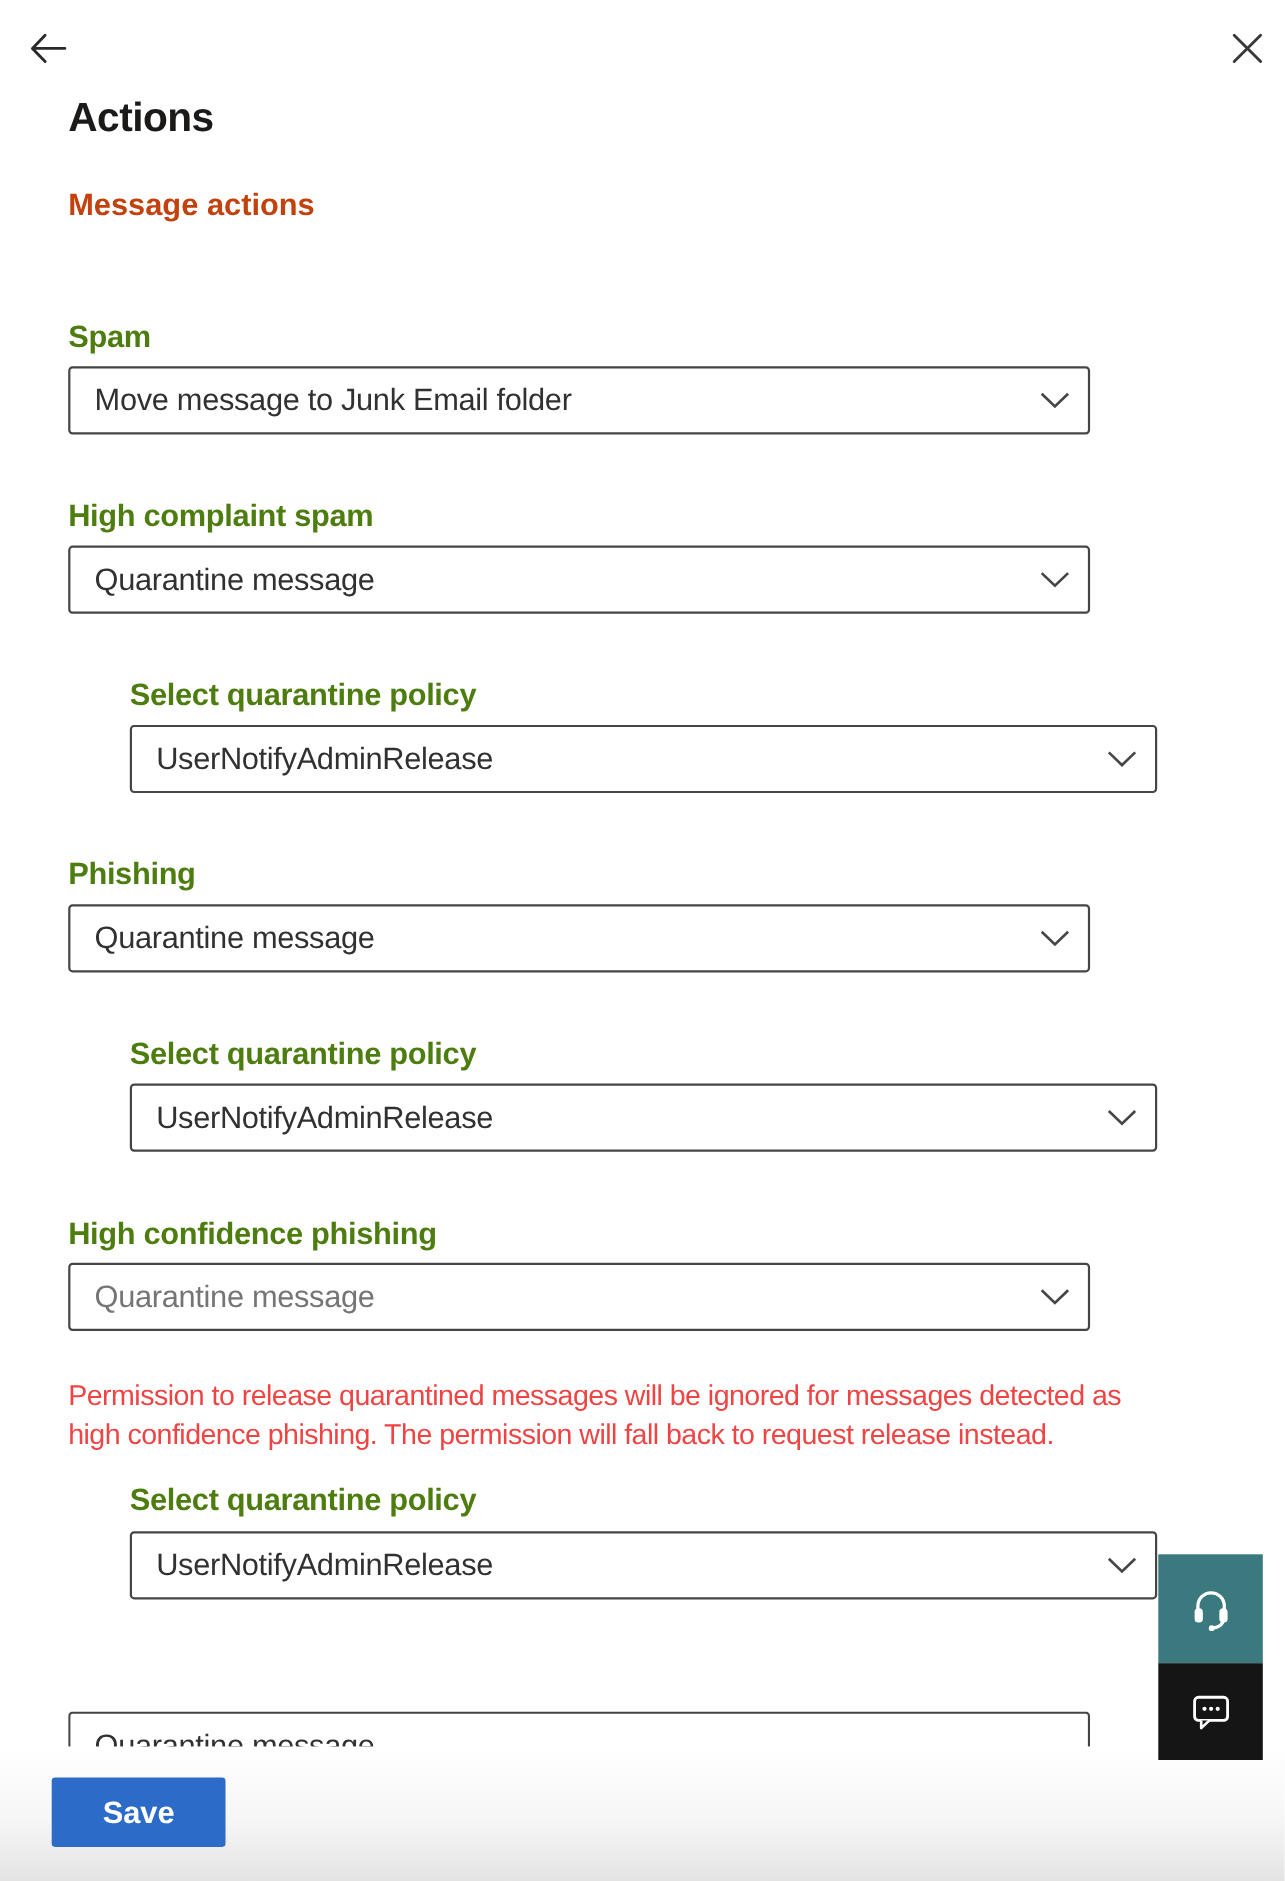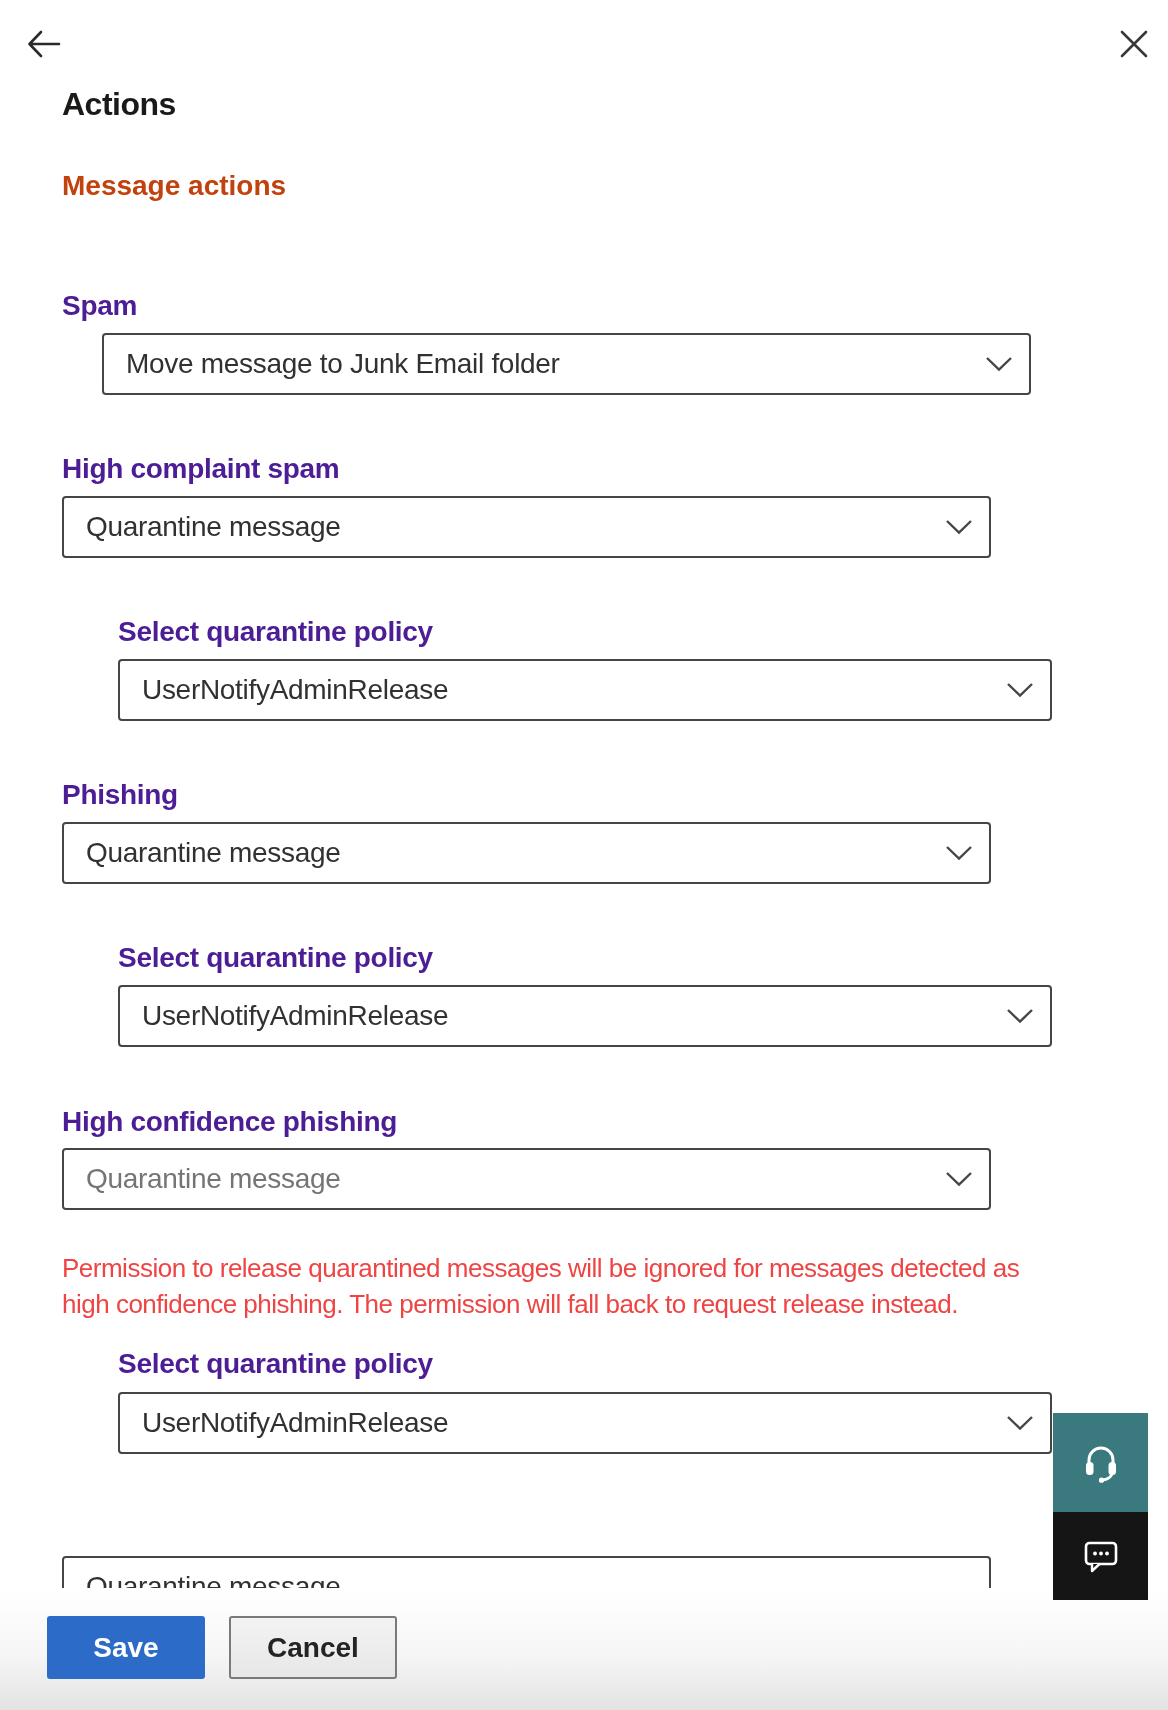--- a/index.html
+++ b/index.html
@@ -7,24 +7,24 @@
   body { font-family: "Liberation Sans", sans-serif; color: #252423; }
   #screen {
     position: relative; width: 1168px; height: 1710px;
     background: #ffffff; overflow: hidden; margin: 0 auto;
   }
   #content { position: absolute; left: 0; top: 0; width: 1168px; height: 1588px; overflow: hidden; background: #fff; }
 
   .icon-btn { position: absolute; width: 44px; height: 44px; background: transparent; border: none; cursor: pointer; padding: 0; }
   .icon-btn svg { display: block; }
 
-  .page-title { position: absolute; left: 62px; top: 86px; font-size: 32px; font-weight: 700; color: #1b1a19; letter-spacing: -0.5px; }
+  .page-title { position: absolute; left: 62px; top: 86px; font-size: 37px; font-weight: 700; color: #1b1a19; letter-spacing: -0.5px; }
   .section-heading { position: absolute; left: 62px; top: 170px; font-size: 28px; font-weight: 600; color: #c2410c; }
 
-  .field-label { position: absolute; font-size: 28px; font-weight: 600; color: #4c1d95; letter-spacing: -0.3px; white-space: nowrap; }
+  .field-label { position: absolute; font-size: 28px; font-weight: 600; color: #4d7c0f; letter-spacing: -0.3px; white-space: nowrap; }
 
   .dropdown {
     position: absolute; height: 62px;
     border: 2px solid #474543; border-radius: 4px;
     background: #ffffff; cursor: pointer;
   }
   .dropdown .dd-value {
     position: absolute; left: 22px; top: 50%; transform: translateY(-50%);
     font-size: 28px; font-weight: 400; color: #323130; letter-spacing: -0.3px; white-space: nowrap;
   }
@@ -79,21 +79,21 @@
         <svg width="40" height="40" viewBox="0 0 40 40">
           <path d="M8 8 L32 32 M32 8 L8 32" fill="none" stroke="#3a3938" stroke-width="2.6" stroke-linecap="round"></path>
         </svg>
       </span>
     </button>
 
     <div class="page-title">Actions</div>
     <div class="section-heading">Message actions</div>
 
     <div class="field-label" style="left:62px; top:290px;">Spam</div>
-    <div class="dropdown main-field" style="top:333px;margin-left:40px;">
+    <div class="dropdown main-field" style="top:333px;">
       <span class="dd-value">Move message to Junk Email folder</span>
       <span class="chevron">
         <svg width="28" height="16" viewBox="0 0 28 16">
             <path d="M2 2 L14 13.5 L26 2" fill="none" stroke="#484644" stroke-width="2.4"></path>
           </svg>
       </span>
     </div>
 
     <div class="field-label" style="left:62px; top:453px;">High complaint spam</div>
     <div class="dropdown main-field" style="top:496px;">
@@ -161,21 +161,20 @@
     <div class="clip-box">
       <div class="dropdown">
         <span class="dd-value">Quarantine message</span>
       </div>
     </div>
 
   </div>
 
   <div id="footer">
     <button class="btn" id="save-btn">Save</button>
-    <button class="btn" id="cancel-btn">Cancel</button>
   </div>
 
   <button class="float-btn" id="help-btn">
     <span>
       <svg width="48" height="48" viewBox="0 0 48 48">
         <path d="M12 27 v-4 a12 12 0 0 1 24 0 v4" fill="none" stroke="#ffffff" stroke-width="3" stroke-linecap="round"></path>
         <rect x="9" y="25" width="7.5" height="13" rx="3.5" fill="#ffffff"></rect>
         <rect x="31.5" y="25" width="7.5" height="13" rx="3.5" fill="#ffffff"></rect>
         <path d="M35 37 a11 9 0 0 1 -9.5 6" fill="none" stroke="#ffffff" stroke-width="3" stroke-linecap="round"></path>
         <circle cx="24.5" cy="43.2" r="2.6" fill="#ffffff"></circle>

